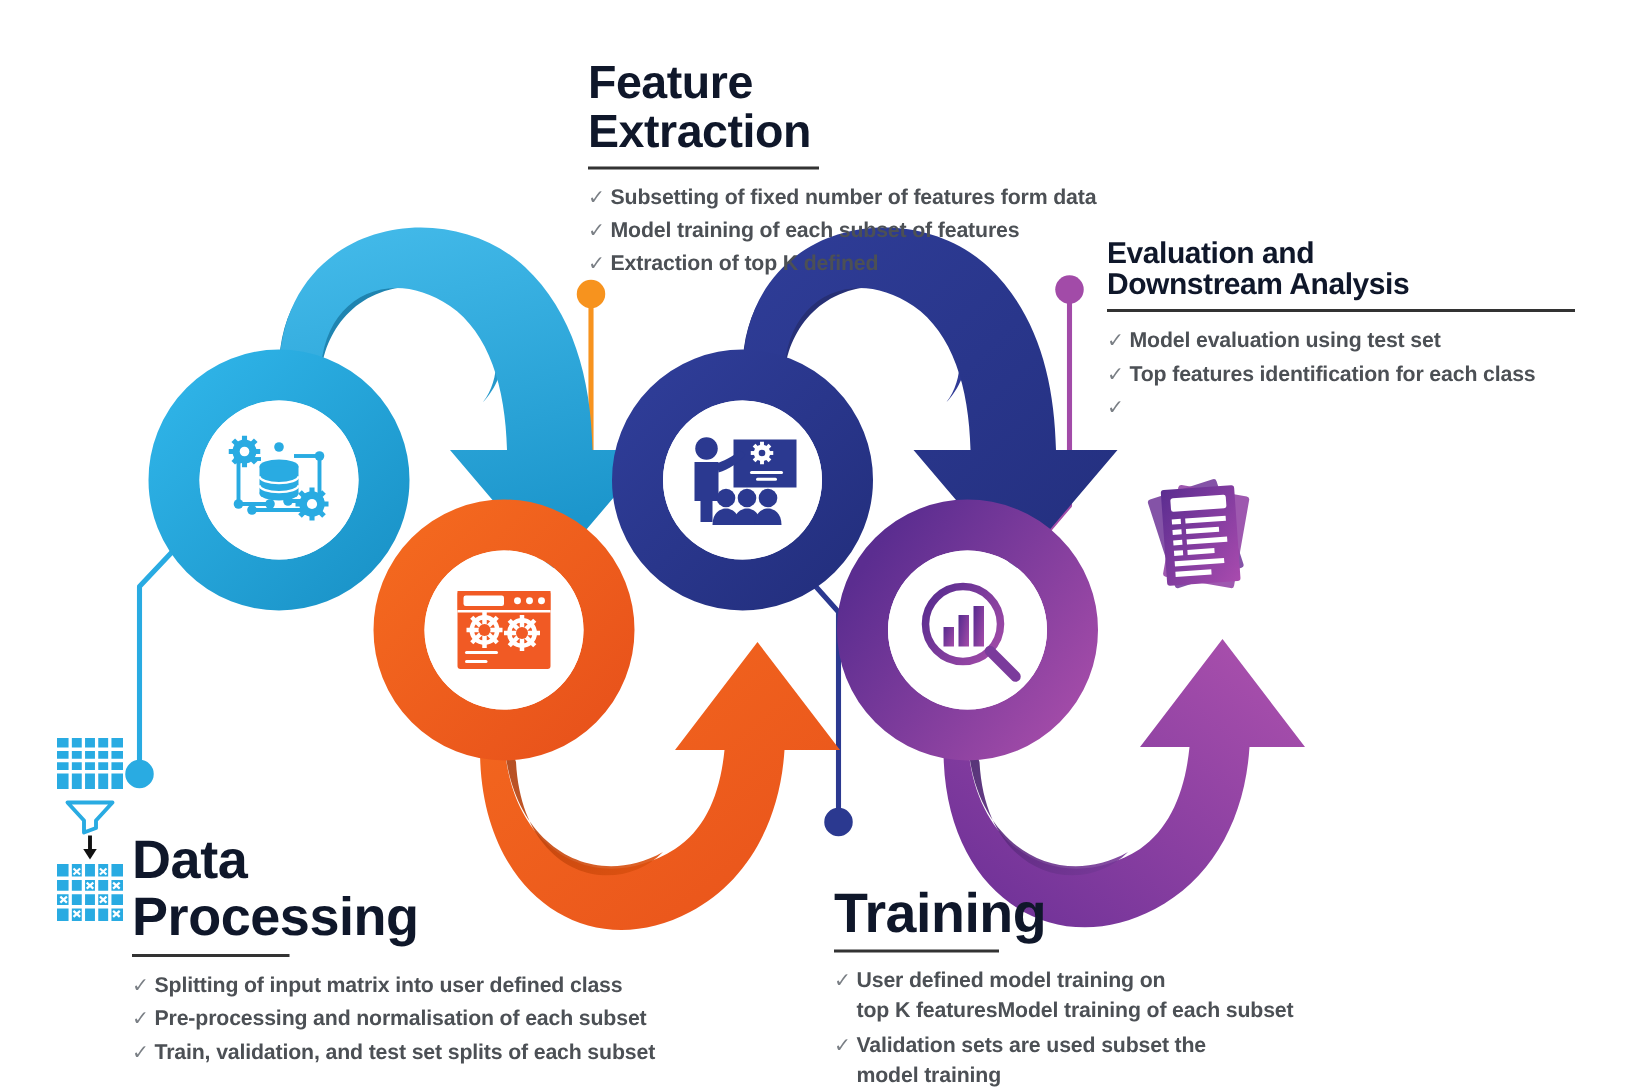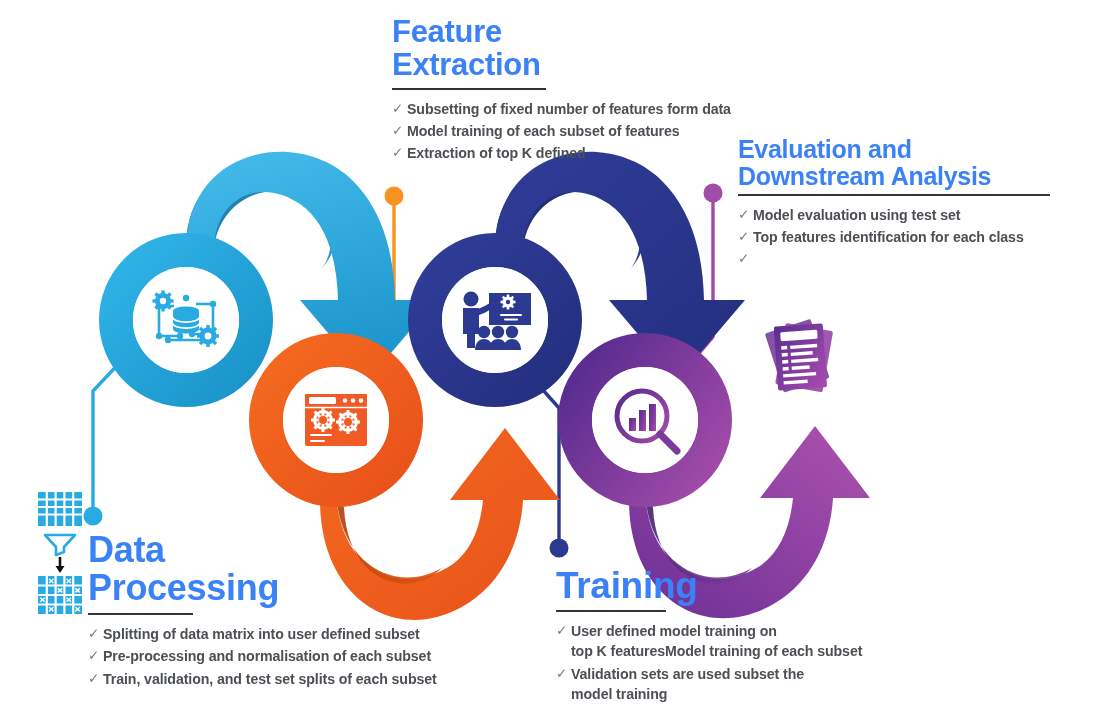--- a/index.html
+++ b/index.html
@@ -8,24 +8,25 @@
     font-family:"Liberation Sans", sans-serif;
     -webkit-font-smoothing:antialiased;
   }
   #canvas{position:absolute;left:0;top:0;width:1101px;height:727px;}
   .svg-layer{position:absolute;left:0;top:0;width:1101px;height:727px;}
 
   
   .block{position:absolute;}
   .blk-title{
     font-weight:bold;
-    color:#3b82f6;
+    color:#0f172a;
     letter-spacing:-0.3px;
     line-height:1.06;
     white-space:pre-line;
+    margin-top:23px;
   }
   .rule{
     height:2px;background:#333333;border:0;margin:7px 0 9px 0;
   }
   .bullets{list-style:none;margin:0;padding:0;}
   .bullets li{
     color:#4c5055;
     font-size:14.2px;
     line-height:1.42;
     font-weight:bold;
@@ -38,21 +39,21 @@
   .bullets li .tick{
     position:absolute;left:0;top:0;color:#7a7f85;font-weight:normal;font-size:13.5px;
   }
 
   
   #blk-feature{left:392px;top:16px;width:400px;}
   #blk-feature .blk-title{font-size:31px;}
   #blk-feature .rule{width:154px;margin-top:6px;}
 
   #blk-eval{left:738px;top:136px;width:360px;}
-  #blk-eval .blk-title{font-size:25px;}
+  #blk-eval .blk-title{font-size:20px;}
   #blk-eval .rule{width:312px;margin-top:5px;}
 
   #blk-data{left:88px;top:531px;width:380px;}
   #blk-data .blk-title{font-size:36px;}
   #blk-data .rule{width:105px;margin-top:6px;}
 
   #blk-train{left:556px;top:566px;width:360px;}
   #blk-train .blk-title{font-size:37px;}
   #blk-train .rule{width:110px;margin-top:5px;}
 </style>
@@ -439,21 +440,21 @@
       <li><span class="tick">✓</span><span>Top features identification for each class</span></li>
       <li><span class="tick">✓</span></li>
     </ul>
   </div>
 
   <div class="block" id="blk-data">
     <div class="blk-title">Data
 Processing</div>
     <div class="rule"></div>
     <ul class="bullets">
-      <li><span class="tick">✓</span><span>Splitting of data matrix into user defined subset</span></li>
+      <li><span class="tick">✓</span><span>Splitting of input matrix into user defined class</span></li>
       <li><span class="tick">✓</span><span>Pre-processing and normalisation of each subset</span></li>
       <li><span class="tick">✓</span><span>Train, validation, and test set splits of each subset</span></li>
     </ul>
   </div>
 
   <div class="block" id="blk-train">
     <div class="blk-title">Training</div>
     <div class="rule"></div>
     <ul class="bullets">
       <li><span class="tick">✓</span><span>User defined model training on

